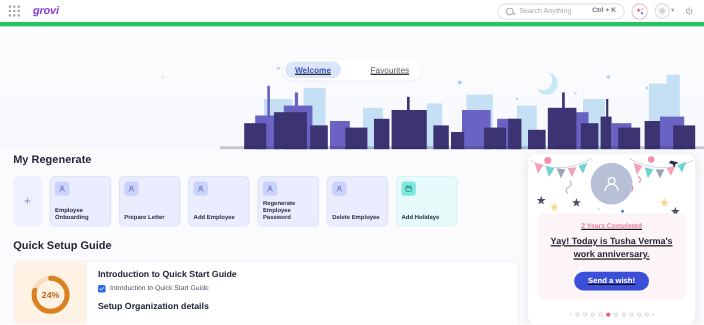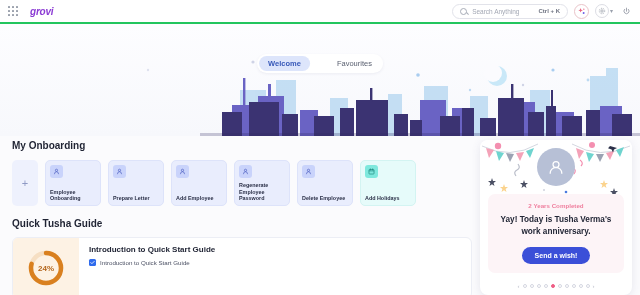--- a/index.html
+++ b/index.html
@@ -8,21 +8,21 @@
     overflow: hidden;
     font-family: "Liberation Sans", sans-serif;
     background: #ffffff;
   }
   #app { position: relative; width: 640px; height: 295px; background: #fbfbfd; overflow: hidden; }
 
   
   .topbar {
     position: absolute; top: 0; left: 0; width: 640px; height: 24px;
     background: #ffffff; display: flex; align-items: center;
-    border-bottom: 2px solid #22c55e; z-index: 40; text-align: center;
+    border-bottom: 4px solid #22c55e; z-index: 40; text-align: center;
   }
   .grid-icon { margin-left: 6px; width: 14px; height: 14px; display: grid;
     grid-template-columns: repeat(3,1fr); grid-template-rows: repeat(3,1fr);
     gap: 1.5px; padding: 2px; cursor: pointer; }
   .grid-icon i { background: #9aa0ac; border-radius: 0.5px; display:block; }
   .brand { margin-left: 10px; font-size: 10px; font-weight: 700;
     color: #8b3bd4; letter-spacing: -0.2px; font-style: italic; }
 
   .topbar-right { margin-left: auto; display: flex; align-items: center; gap: 6px; padding-right: 7px; }
   .searchbox {
@@ -44,21 +44,21 @@
   .chev { font-size: 6px; color: #9aa0ac; line-height: 1; }
   .pwr { width: 14px; height: 14px; display:flex; align-items:center; justify-content:center; cursor: pointer; }
 
   
   .hero { position: absolute; top: 24px; left: 0; width: 640px; height: 112px;
     background: linear-gradient(#fdfdff,#f7f8fc); overflow: hidden; }
   .skyline { position: absolute; bottom: 0; left: 0; width: 640px; height: 86px; }
   .tabs {
     position: absolute; top: 30px; left: 50%; transform: translateX(-50%);
     display: flex; align-items: center; gap: 18px; background: #fff;
-    border-radius: 11px; padding: 2px; box-shadow: 0 1px 3px rgba(60,60,110,.08); z-index: 30;
+    border-radius: 11px; padding: 2px; box-shadow: 0 1px 3px rgba(60,60,110,.08); z-index: 30; text-decoration: underline;
   }
   .tab { font-size: 7.5px; padding: 3px 9px; border-radius: 9px; color: #5a6070; cursor: pointer; white-space: nowrap; }
   .tab.active { background: #dde5fb; color: #3758b8; font-weight: 600; }
 
   .greet { position: absolute; top: 78px; left: 16px; z-index: 20; }
   .greet h1 { font-size: 16px; font-weight: 400; color: #1e2130; letter-spacing: -0.2px; }
   .greet p { font-size: 7.5px; color: #7b8091; margin-top: 5px; }
   .greet .emo { font-size: 7.5px; }
 
   
@@ -103,21 +103,21 @@
   .anniv {
     position: absolute; top: 140px; right: 8px; width: 152px; height: 155px;
     background: #fff; border-radius: 8px; box-shadow: 0 2px 10px rgba(70,70,120,.12);
     overflow: hidden; z-index: 25;
   }
   .anniv-top { position: relative; height: 58px; background: #ffffff; overflow: hidden; }
   .avatar { position: absolute; left: 50%; top: 8px; transform: translateX(-50%);
     width: 38px; height: 38px; border-radius: 50%; background: #b7c0d6;
     display: flex; align-items: center; justify-content: center; z-index: 5; }
   .anniv-body { margin: 0 8px; background: #fdf4f7; border-radius: 7px;
-    padding: 8px 6px 9px; text-align: center; position: relative; top: -4px; }
+    padding: 8px 6px 9px; text-align: center; position: relative; top: -4px; text-decoration: underline; }
   .anniv-kicker { font-size: 6.2px; color: #ef7f9e; font-weight: 600; }
   .anniv-msg { font-size: 8.2px; font-weight: 700; color: #232737; line-height: 1.45; margin-top: 5px; }
   .wish-btn { margin: 9px auto 0; display: block; background: #3b4fd8; color: #fff;
     border: none; border-radius: 12px; padding: 5px 13px; font-size: 7px; font-weight: 700;
     cursor: pointer; font-family: "Liberation Sans", sans-serif; }
   .dots { display: flex; align-items: center; justify-content: center; gap: 3px; margin-top: 6px; }
   .dots .arw { font-size: 6px; color: #b9bcc8; cursor: pointer; }
   .dot { width: 4px; height: 4px; border-radius: 50%; border: 1px solid #d3d6e0; background: #fff; cursor: pointer; }
   .dot.on { background: #ef5f86; border-color: #ef5f86; }
 </style>
@@ -243,21 +243,21 @@
     </svg>
 
     <div class="tabs">
       <div class="tab active">Welcome</div>
       <div class="tab">Favourites</div>
     </div>
 
   </div>
 
   <div class="fav-wrap">
-    <div class="section-title">My Onboarding</div>
+    <div class="section-title">My Regenerate</div>
     <div class="fav-cards">
 
       <div class="fav-add">+</div>
 
       <div class="fav-card">
         <div class="fav-ico">
           <svg width="7" height="7" viewBox="0 0 16 16">
               <circle cx="8" cy="5.3" r="2.6" fill="none" stroke="#4a5bbf" stroke-width="1.5"></circle>
               <path d="M3.3 13.2a4.7 4.7 0 0 1 9.4 0" fill="none" stroke="#4a5bbf" stroke-width="1.5" stroke-linecap="round"></path>
             </svg>
@@ -312,41 +312,42 @@
               <path d="M2.2 6.6h11.6" stroke="#18837a" stroke-width="1.5"></path>
               <path d="M5.4 1.9v2.6M10.6 1.9v2.6" stroke="#18837a" stroke-width="1.5" stroke-linecap="round"></path>
             </svg>
         </div>
         <div class="fav-label">Add Holidays</div>
       </div>
     </div>
   </div>
 
   <div class="qsg-wrap">
-    <div class="section-title">Quick Tusha Guide</div>
+    <div class="section-title">Quick Setup Guide</div>
     <div class="qsg-card">
       <div class="qsg-ring-col">
         <div class="ring">
           <svg width="40" height="40" viewBox="0 0 40 40" aria-hidden="true">
             <circle cx="20" cy="20" r="15" fill="none" stroke="#f6dfc3" stroke-width="4.5"></circle>
             <circle id="ring-arc" cx="20" cy="20" r="15" fill="none" stroke="#d9801f" stroke-width="4.5" stroke-linecap="round" stroke-dasharray="94.25" stroke-dashoffset="19.79"></circle>
           </svg>
           <span>24%</span>
         </div>
       </div>
       <div class="qsg-list">
         <div class="qsg-h">Introduction to Quick Start Guide</div>
         <div class="qsg-sub">
           <span class="cbx">
             <svg width="5" height="5" viewBox="0 0 12 12">
                 <path d="M2 6.2 L4.6 8.8 L10 3.4" fill="none" stroke="#fff" stroke-width="2" stroke-linecap="round" stroke-linejoin="round"></path>
               </svg>
           </span>
           <span>Introduction to Quick Start Guide</span>
         </div>
+        <div class="qsg-h2">Setup Organization details</div>
       </div>
     </div>
   </div>
 
   <div class="anniv">
     <div class="anniv-top">
 
       <svg width="152" height="58" viewBox="0 0 152 58" style="position:absolute;top:0;left:0">
 
         <path d="M2 6 Q30 20 58 4" fill="none" stroke="#cfd2dc" stroke-width="0.9"></path>

